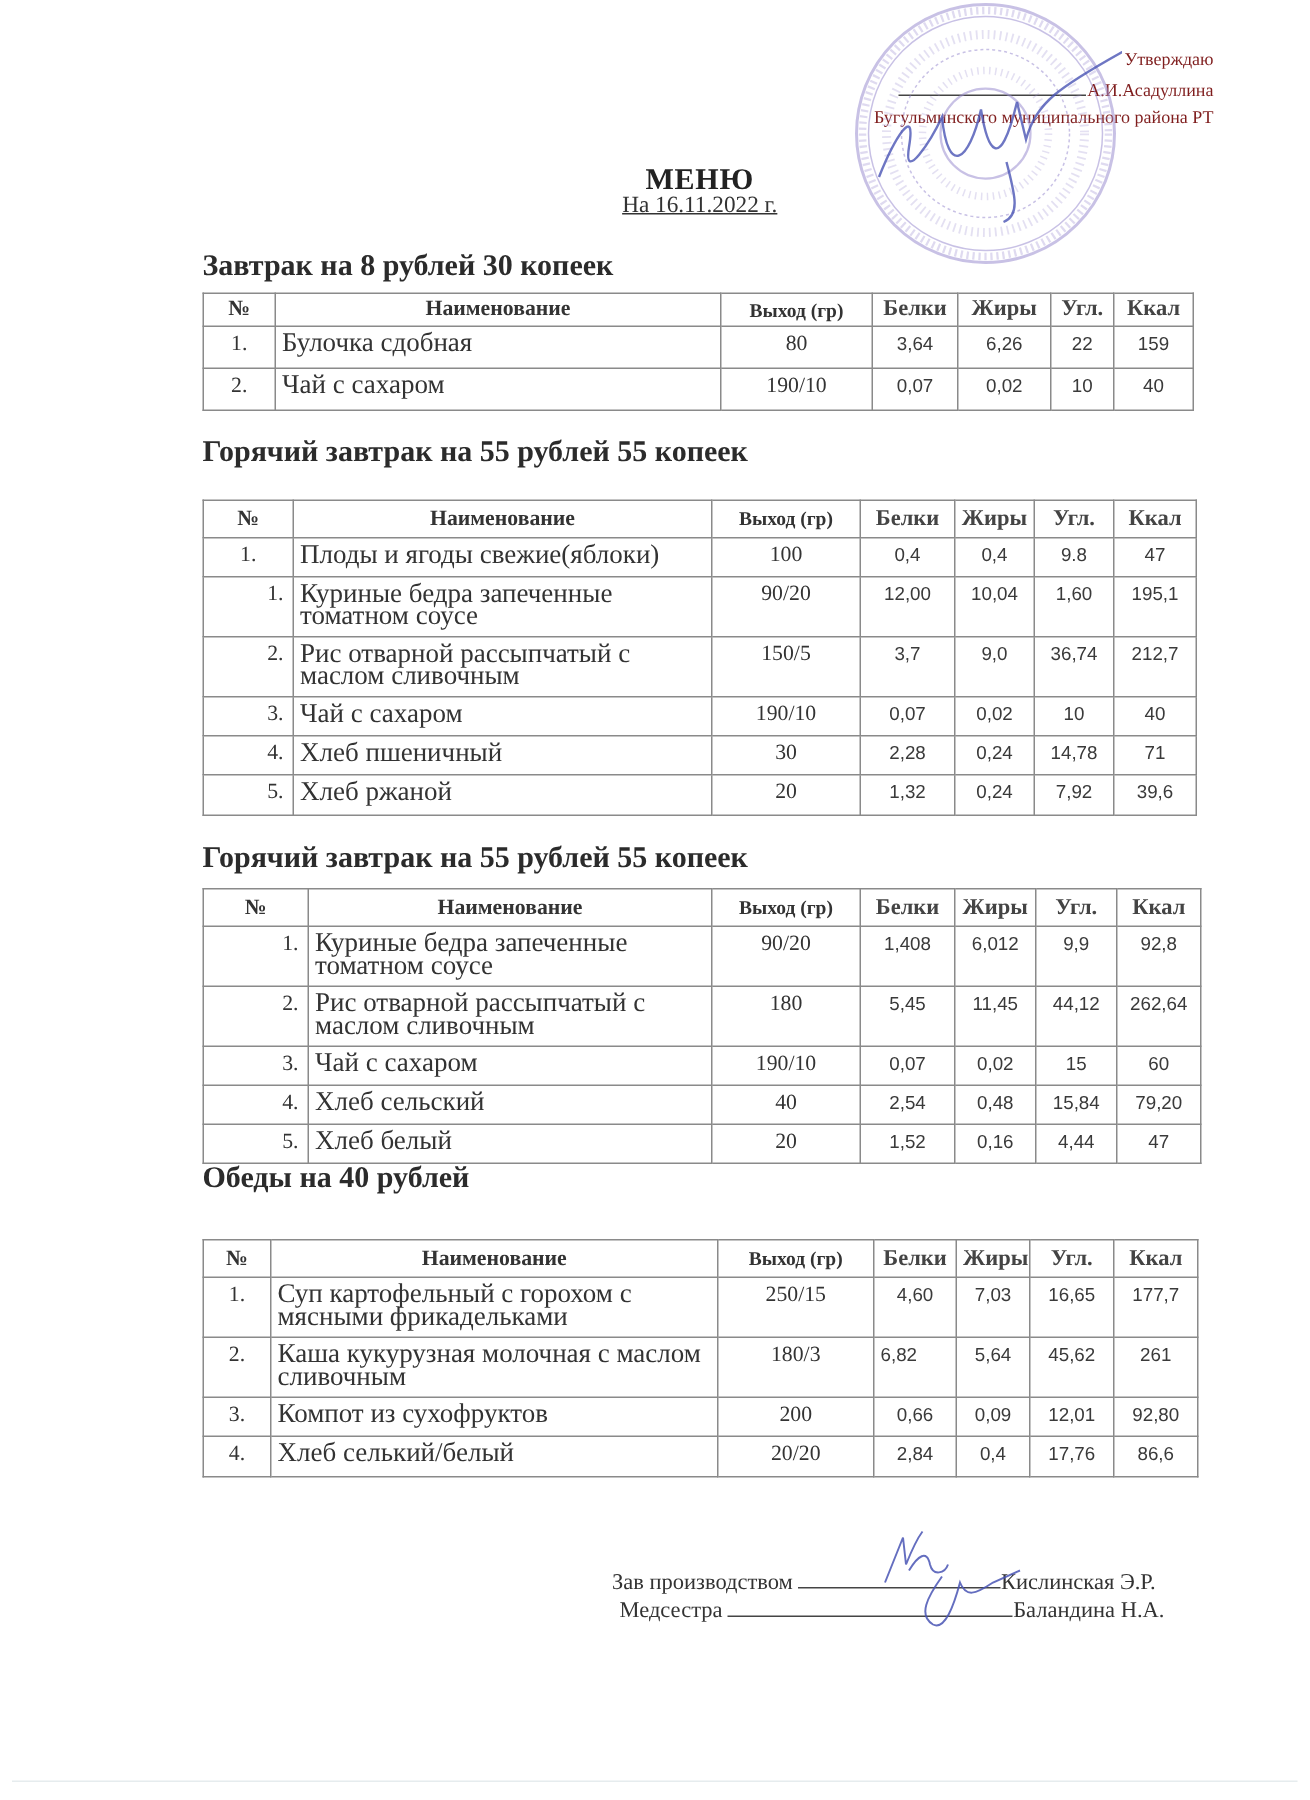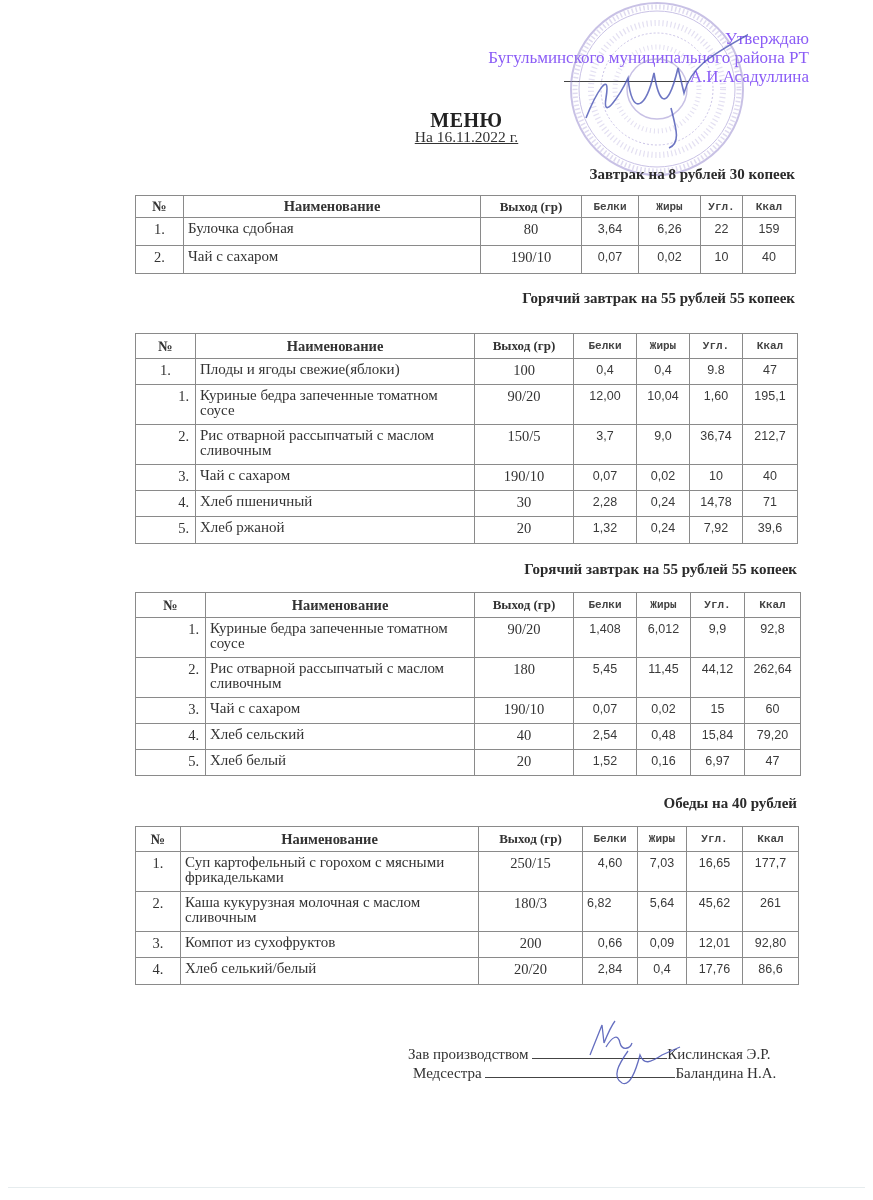--- a/index.html
+++ b/index.html
@@ -1,48 +1,48 @@
 <!DOCTYPE html>
 <html><head>
 <meta charset="utf-8">
 <style>
   html, body { margin:0; padding:0; }
   body { width:873px; height:1200px; background:#ffffff; position:relative; overflow:hidden;
          font-family:"Liberation Serif", serif; color:#2a2a2a; }
   .abs { position:absolute; }
-  .approve { right:64px; top:30px; text-align:right; font-size:17px; line-height:18.5px; color:#8b5cf6; }
+  .approve { right:64px; top:30px; text-align:right; font-size:12px; line-height:18.5px; color:#7f1d1d; }
   .approve .sig-line { display:inline-block; width:125px; border-bottom:1px solid #444; height:14px; vertical-align:baseline; margin-right:1px; }
   .stamp { left:566px; top:-2px; width:182px; height:182px; }
   .title { left:0; width:873px; text-align:center; }
   .menu-title { top:109px; font-size:20px; font-weight:bold; letter-spacing:0.5px; color:#222; padding-left:30px; }
   .menu-date { top:128px; font-size:15.5px; text-decoration:underline; color:#333; padding-left:30px; }
-  .section-title { font-size:15px; font-weight:bold; color:#2b2b2b; text-align:right; }
+  .section-title { font-size:20px; font-weight:bold; color:#2b2b2b; text-align:left; }
   table { border-collapse:collapse; position:absolute; table-layout:fixed; }
   td, th { border:1px solid #8a8a8a; padding:0 4px; color:#333; }
   th { font-weight:bold; font-family:"Liberation Serif", serif; }
   th.big { font-size:14.5px; }
   th.mid { font-size:13px; }
-  th.sm { font-size:11px; font-weight:bold; color:#444;font-family:Liberation Mono, monospace; }
+  th.sm { font-size:15px; font-weight:bold; color:#444; }
   td.idx { text-align:right; font-size:14.5px; padding-right:6px; }
   td.idxc { text-align:center; font-size:14.5px; }
-  td.name { text-align:left; font-size:15px; line-height:15px; vertical-align:top; padding-top:3px; }
+  td.name { text-align:left; font-size:18px; line-height:15px; vertical-align:top; padding-top:3px; }
   td.yield { text-align:center; font-size:14.5px; vertical-align:top; padding-top:3px; }
   td.val { text-align:center; font-family:"Liberation Sans", sans-serif; font-size:12.5px; vertical-align:top; padding-top:4px; color:#3a3a3a; }
   td.idx, td.idxc { vertical-align:top; padding-top:3px; }
   .signoff { font-size:15px; line-height:19px; color:#333; }
   .signoff .ln { display:inline-block; border-bottom:1px solid #444; height:13px; vertical-align:baseline; }
   .scanline { left:8px; right:8px; top:1187px; height:1px; background:#e6ecee; }
 </style>
 </head>
 <body>
 
 <div class="abs approve">
   <div>Утверждаю</div>
+  <div><span class="sig-line"></span><span>А.И.Асадуллина</span></div>
   <div>Бугульминского муниципального района РТ</div>
-  <div><span class="sig-line"></span><span>А.И.Асадуллина</span></div>
 </div>
 
 <svg class="abs stamp" viewBox="0 0 182 182">
   <g fill="none" stroke="#9c8fd0" opacity="0.55">
     <circle cx="91" cy="91" r="86" stroke-width="2"></circle>
     <circle cx="91" cy="91" r="78" stroke-width="1"></circle>
     <circle cx="91" cy="91" r="56" stroke-width="1" stroke-dasharray="2 2"></circle>
     <circle cx="91" cy="91" r="30" stroke-width="1.5"></circle>
     <circle cx="91" cy="91" r="82" stroke-width="5" stroke-dasharray="1.5 2.5" opacity="0.6"></circle>
     <circle cx="91" cy="91" r="66" stroke-width="6" stroke-dasharray="1.2 2.8" opacity="0.5"></circle>
@@ -233,27 +233,27 @@
     <td class="val">0,48</td>
     <td class="val">15,84</td>
     <td class="val">79,20</td>
   </tr>
   <tr style="height:26px">
     <td class="idx">5.</td>
     <td class="name">Хлеб белый</td>
     <td class="yield">20</td>
     <td class="val">1,52</td>
     <td class="val">0,16</td>
-    <td class="val">6,97</td>
+    <td class="val">4,44</td>
     <td class="val">47</td>
   </tr>
 </tbody>
   </table>
 
-<div class="abs section-title" style="left:135px;width:662px;top:795px;">Обеды на 40 рублей</div>
+<div class="abs section-title" style="left:135px;width:662px;top:774px;">Обеды на 40 рублей</div>
 <table style="left:135px;top:826px;width:663px;">
   <colgroup>
       <col style="width:45px">
       <col style="width:298px">
       <col style="width:104px">
       <col style="width:55px">
       <col style="width:49px">
       <col style="width:56px">
       <col style="width:56px">
     </colgroup>

